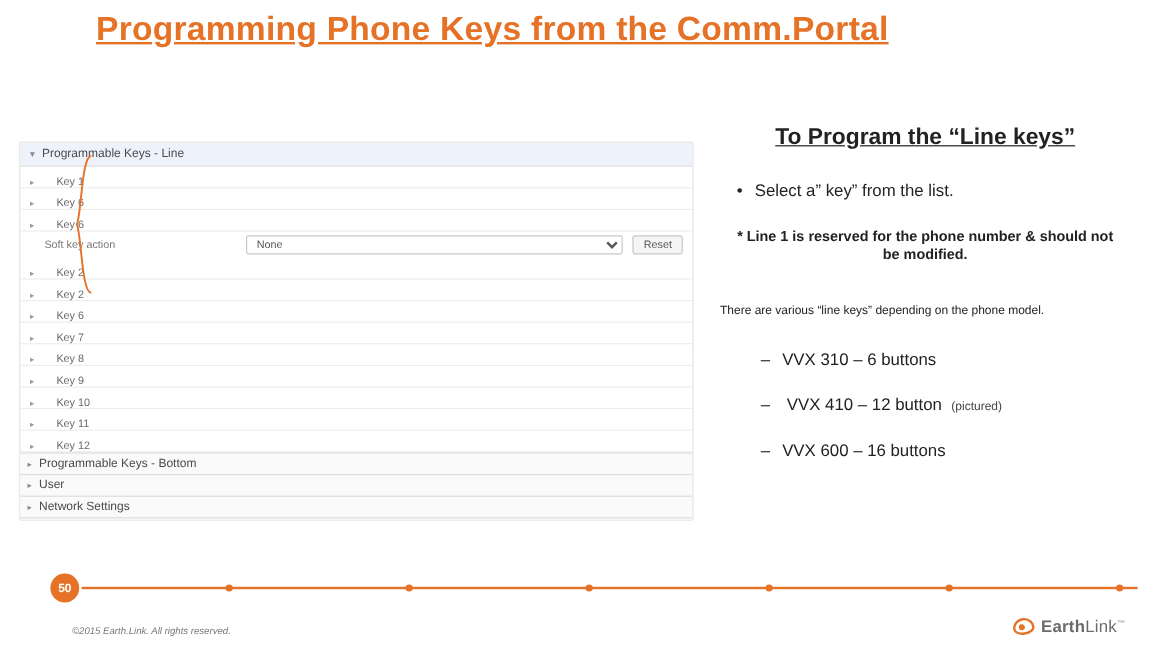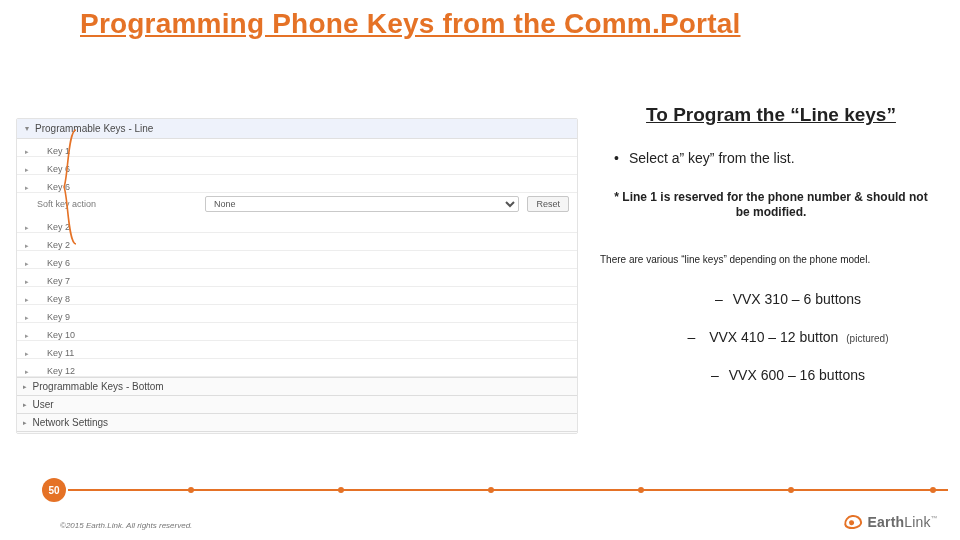--- a/index.html
+++ b/index.html
@@ -58,21 +58,21 @@
   }
   .brace svg { width: 100%; height: 100%; }
 
   
   .rcol { position: absolute; left: 600px; top: 104px; width: 342px; }
   .subhead { font-size: 19px; font-weight: 700; text-decoration: underline; text-align: center; margin-bottom: 24px; }
   .bullet { font-size: 14px; margin: 0 0 24px 14px; }
   .bullet::before { content: "•"; margin-right: 10px; }
   .note { font-size: 12px; font-weight: 700; text-align: center; margin: 0 6px 34px 6px; line-height: 1.25; }
   .para { font-size: 10px; margin: 0 4px 24px 0; line-height: 1.25; }
-  .dash { font-size: 14px; margin: 0 0 22px 34px; text-align: center; }
+  .dash { font-size: 14px; margin: 0 0 22px 34px; }
   .dash::before { content: "–"; margin-right: 10px; }
   .smallnote { font-size: 10px; color: #444; margin-left: 4px; }
 
   
   .footer { position: absolute; left: 0; bottom: 0; width: 960px; height: 62px; }
   .badge {
     position: absolute; left: 42px; top: 0; width: 24px; height: 24px;
     border-radius: 50%; background: #e57226; color: #fff;
     font-size: 10px; font-weight: 600; display: flex; align-items: center; justify-content: center;
   }

